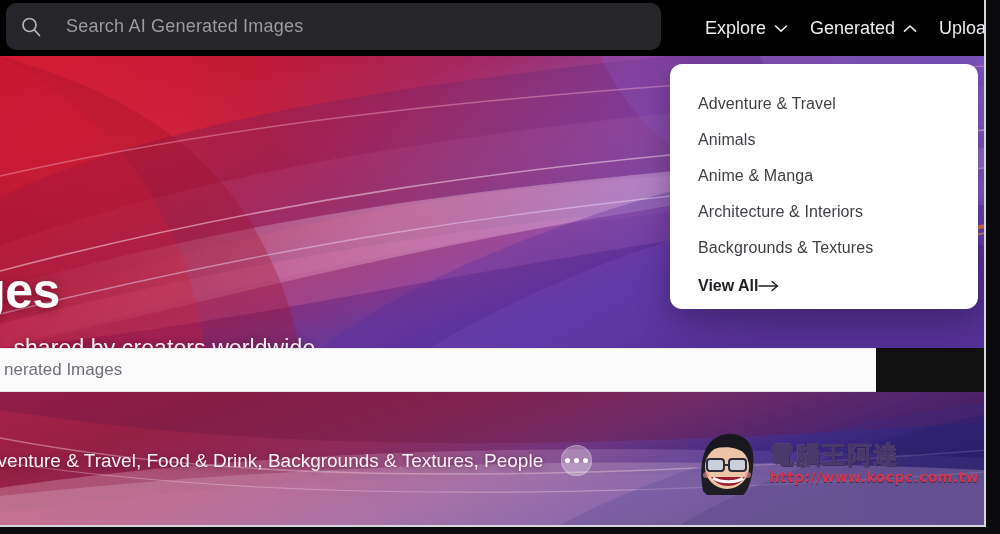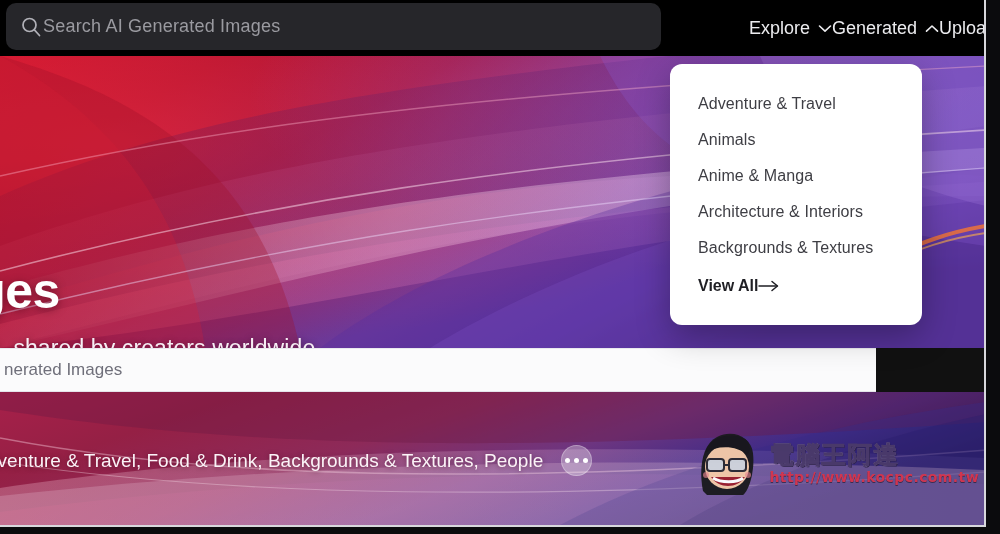--- a/index.html
+++ b/index.html
@@ -35,29 +35,29 @@
     position:absolute; left:6px; top:3px;
     width:655px; height:47px;
     background:#26262a;
     border-radius:10px;
     display:flex; align-items:center;
     padding-left:14px;
   }
   .search-ico { width:22px; height:22px; flex:0 0 22px; opacity:.85; }
   .search-ico svg { display:block; }
   .search-ph {
-    margin-left:1px;
+    margin-left:24px;
     font-size:18px; color:#9a9aa0;
     letter-spacing:.2px;
     white-space:nowrap;
   }
 
   .nav {
     position:absolute; right:0; top:0; height:56px;
-    display:flex; align-items:center; 
+    display:flex; align-items:center; gap:22px;
     padding-right:0;
   }
   .nav-item {
     display:flex; align-items:center; gap:8px;
     font-size:18px; color:#ececef;
     white-space:nowrap;
   }
   .chev { width:14px; height:9px; display:block; }
 
   
@@ -83,25 +83,25 @@
     font-size:23px; color:#f6eef4;
     letter-spacing:.1px;
     text-shadow:0 1px 6px rgba(50,0,20,.6);
     white-space:nowrap;
     z-index:6;
   }
 
   
   .dropdown {
     position:absolute; left:670px; top:64px;
-    width:252px;
+    width:308px;
     background:#fff;
     border-radius:12px;
     box-shadow:0 10px 34px rgba(0,0,0,.30);
-    padding:22px 0 26px 0;
+    padding:22px 0 10px 0;
     z-index:60;
   }
   .dd-item {
     font-size:16px; color:#3e3e44;
     padding:9px 0 9px 28px;
     white-space:nowrap;
     letter-spacing:.1px;
   }
   .dd-viewall {
     display:flex; align-items:center; 

